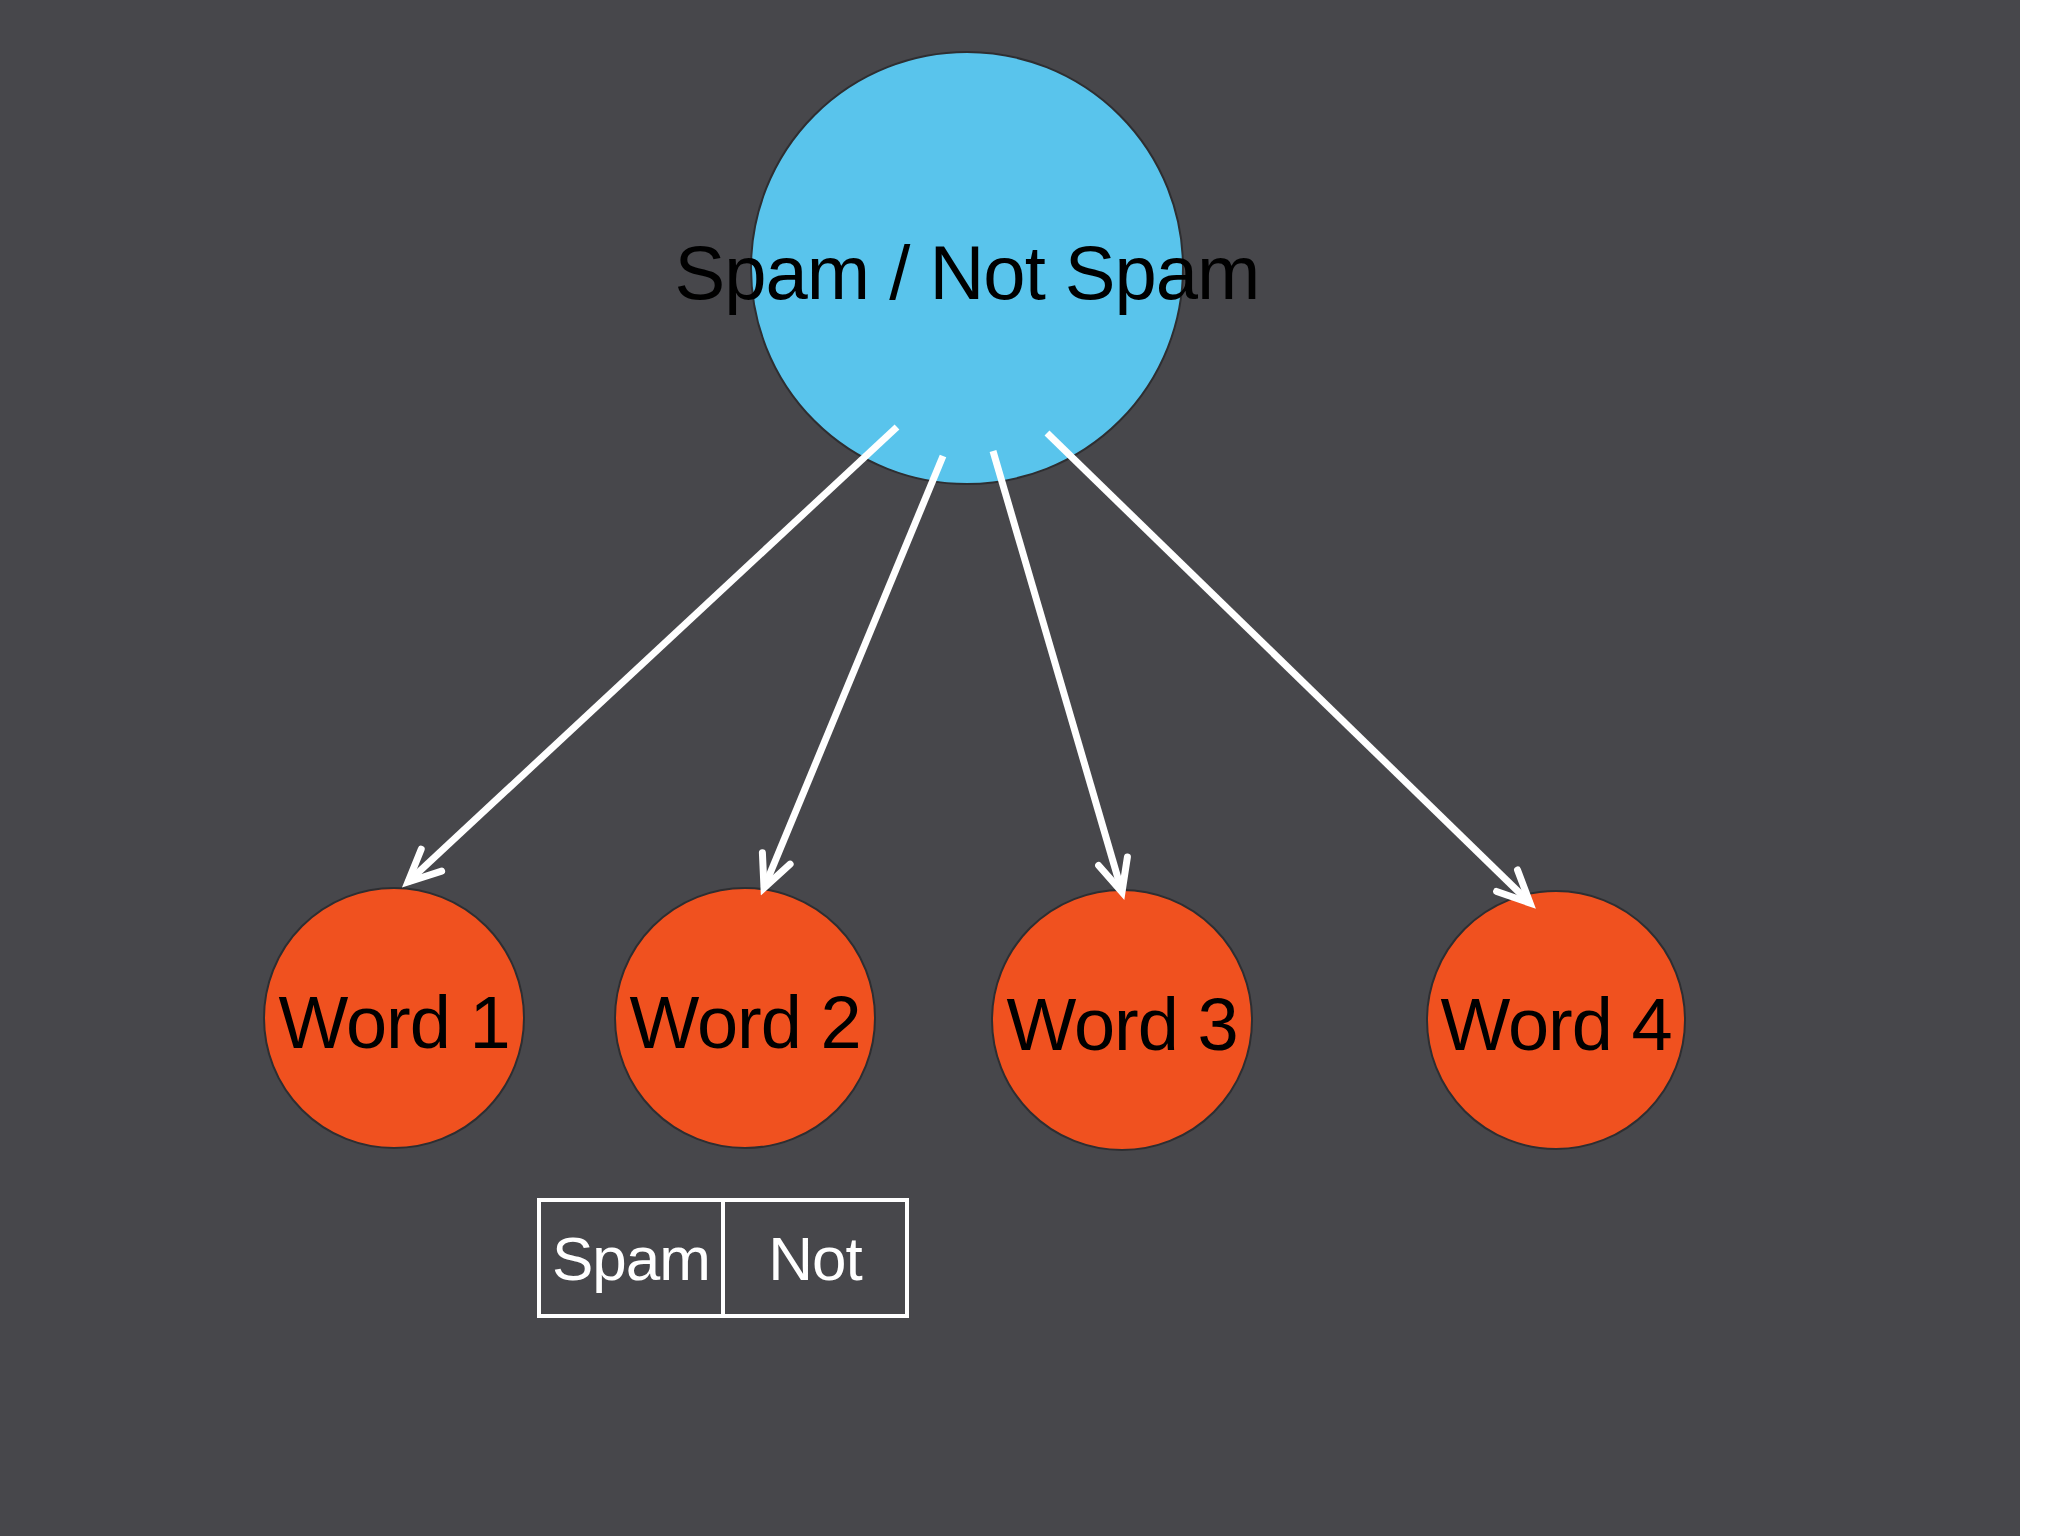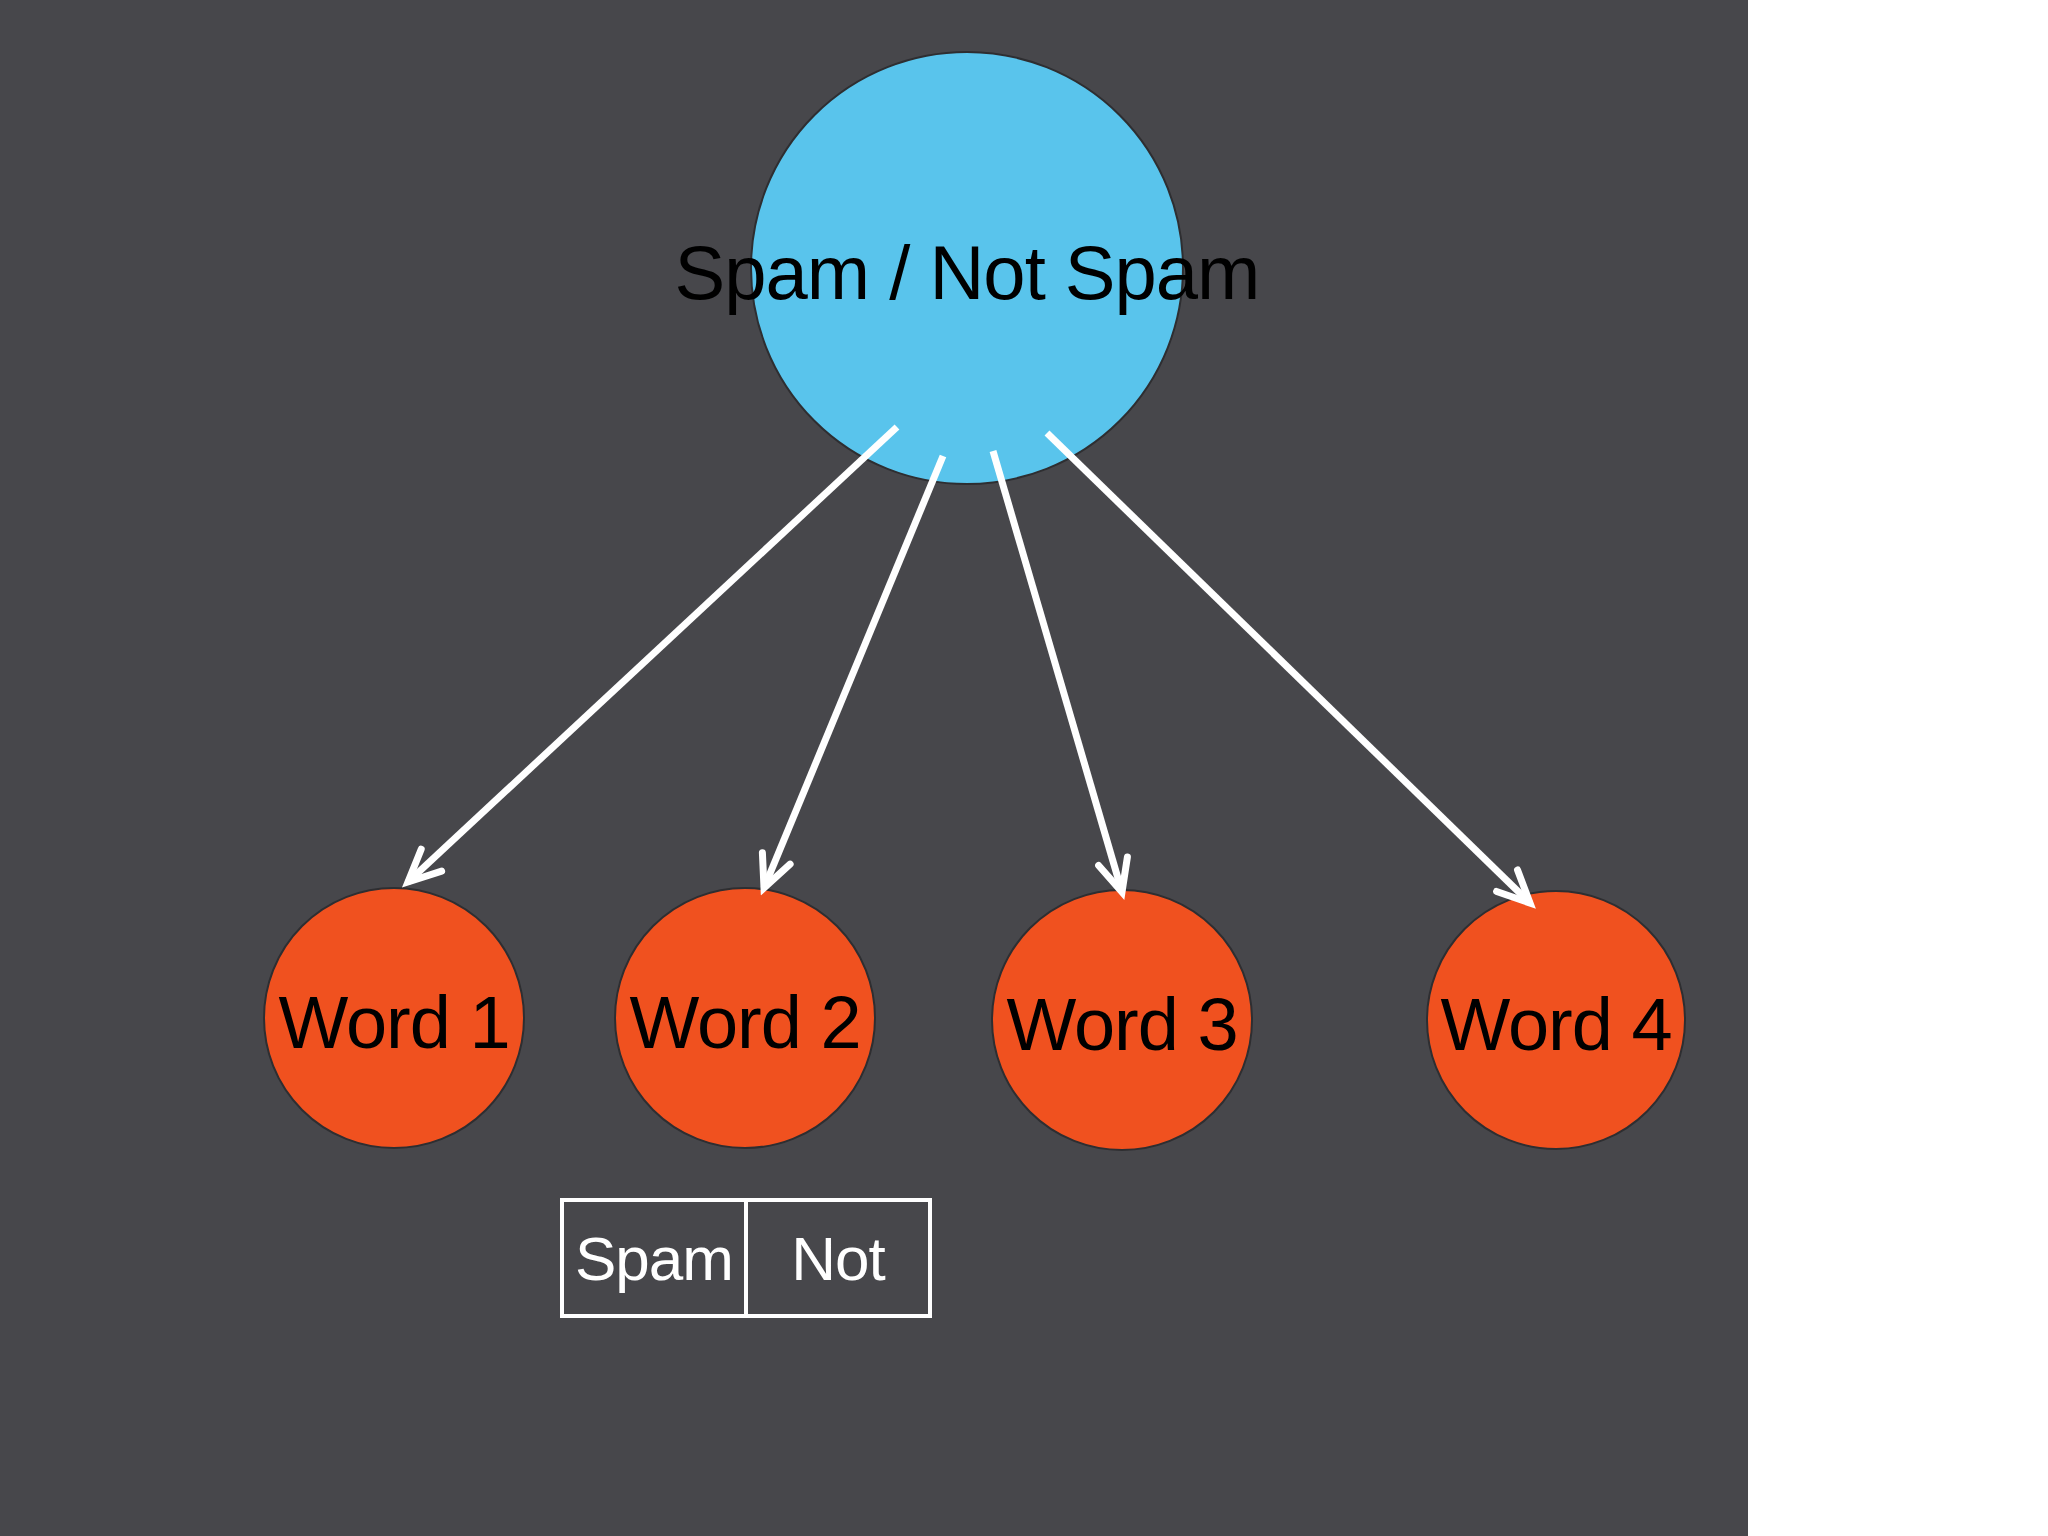--- a/index.html
+++ b/index.html
@@ -1,30 +1,30 @@
 <!DOCTYPE html>
 <html><head>
 <meta charset="utf-8">
 <style>
   html, body { margin: 0; padding: 0; }
   body { font-family: "Liberation Sans", sans-serif; }
   .stage {
     position: relative;
-    width: 1748px;
+    width: 2020px;
     height: 1536px;
     overflow: hidden;
   }
   .diagram-svg { position: absolute; left: 0; top: 0; }
   .node-label {
     font-family: "Liberation Sans", sans-serif;
     letter-spacing: -1px;
   }
   .count-table {
     position: absolute;
-    left: 560px;
+    left: 537px;
     top: 1198px;
     border-collapse: collapse;
     color: #ffffff;
     font-size: 62px;
     letter-spacing: -1px;
     table-layout: fixed;
   }
   .count-table td, .count-table th {
     border: 4px solid #ffffff;
     width: 180px;

